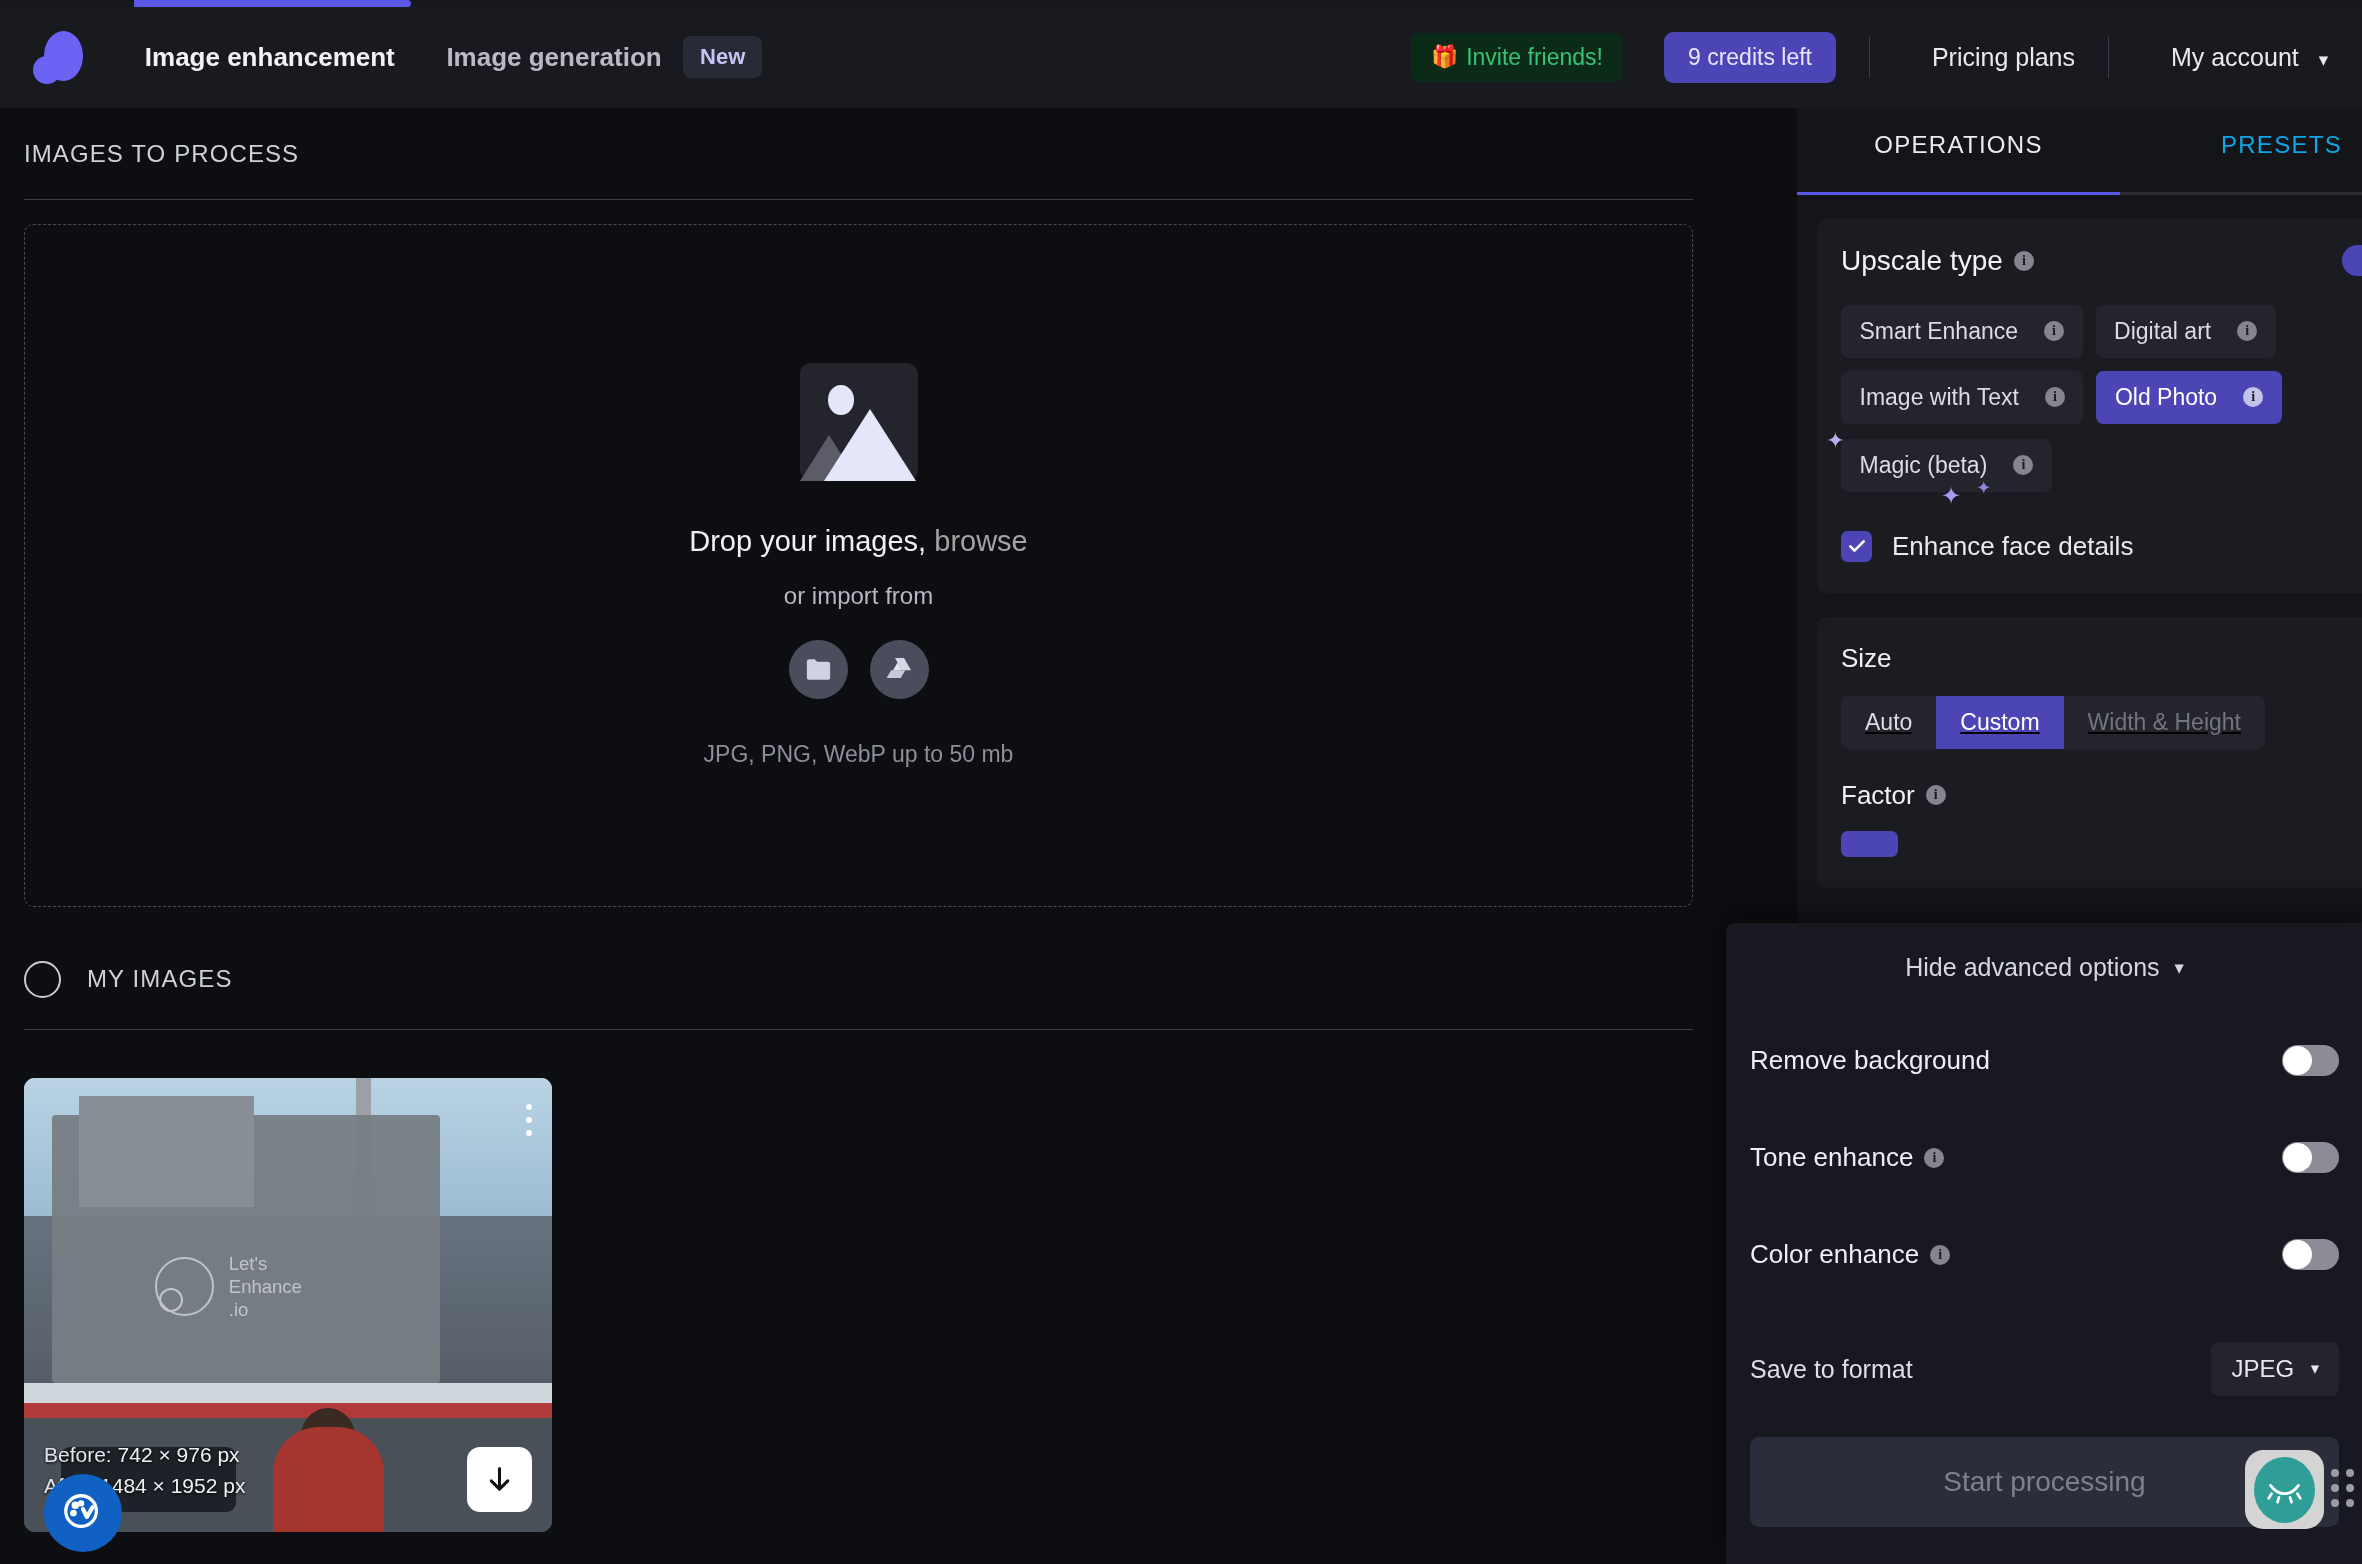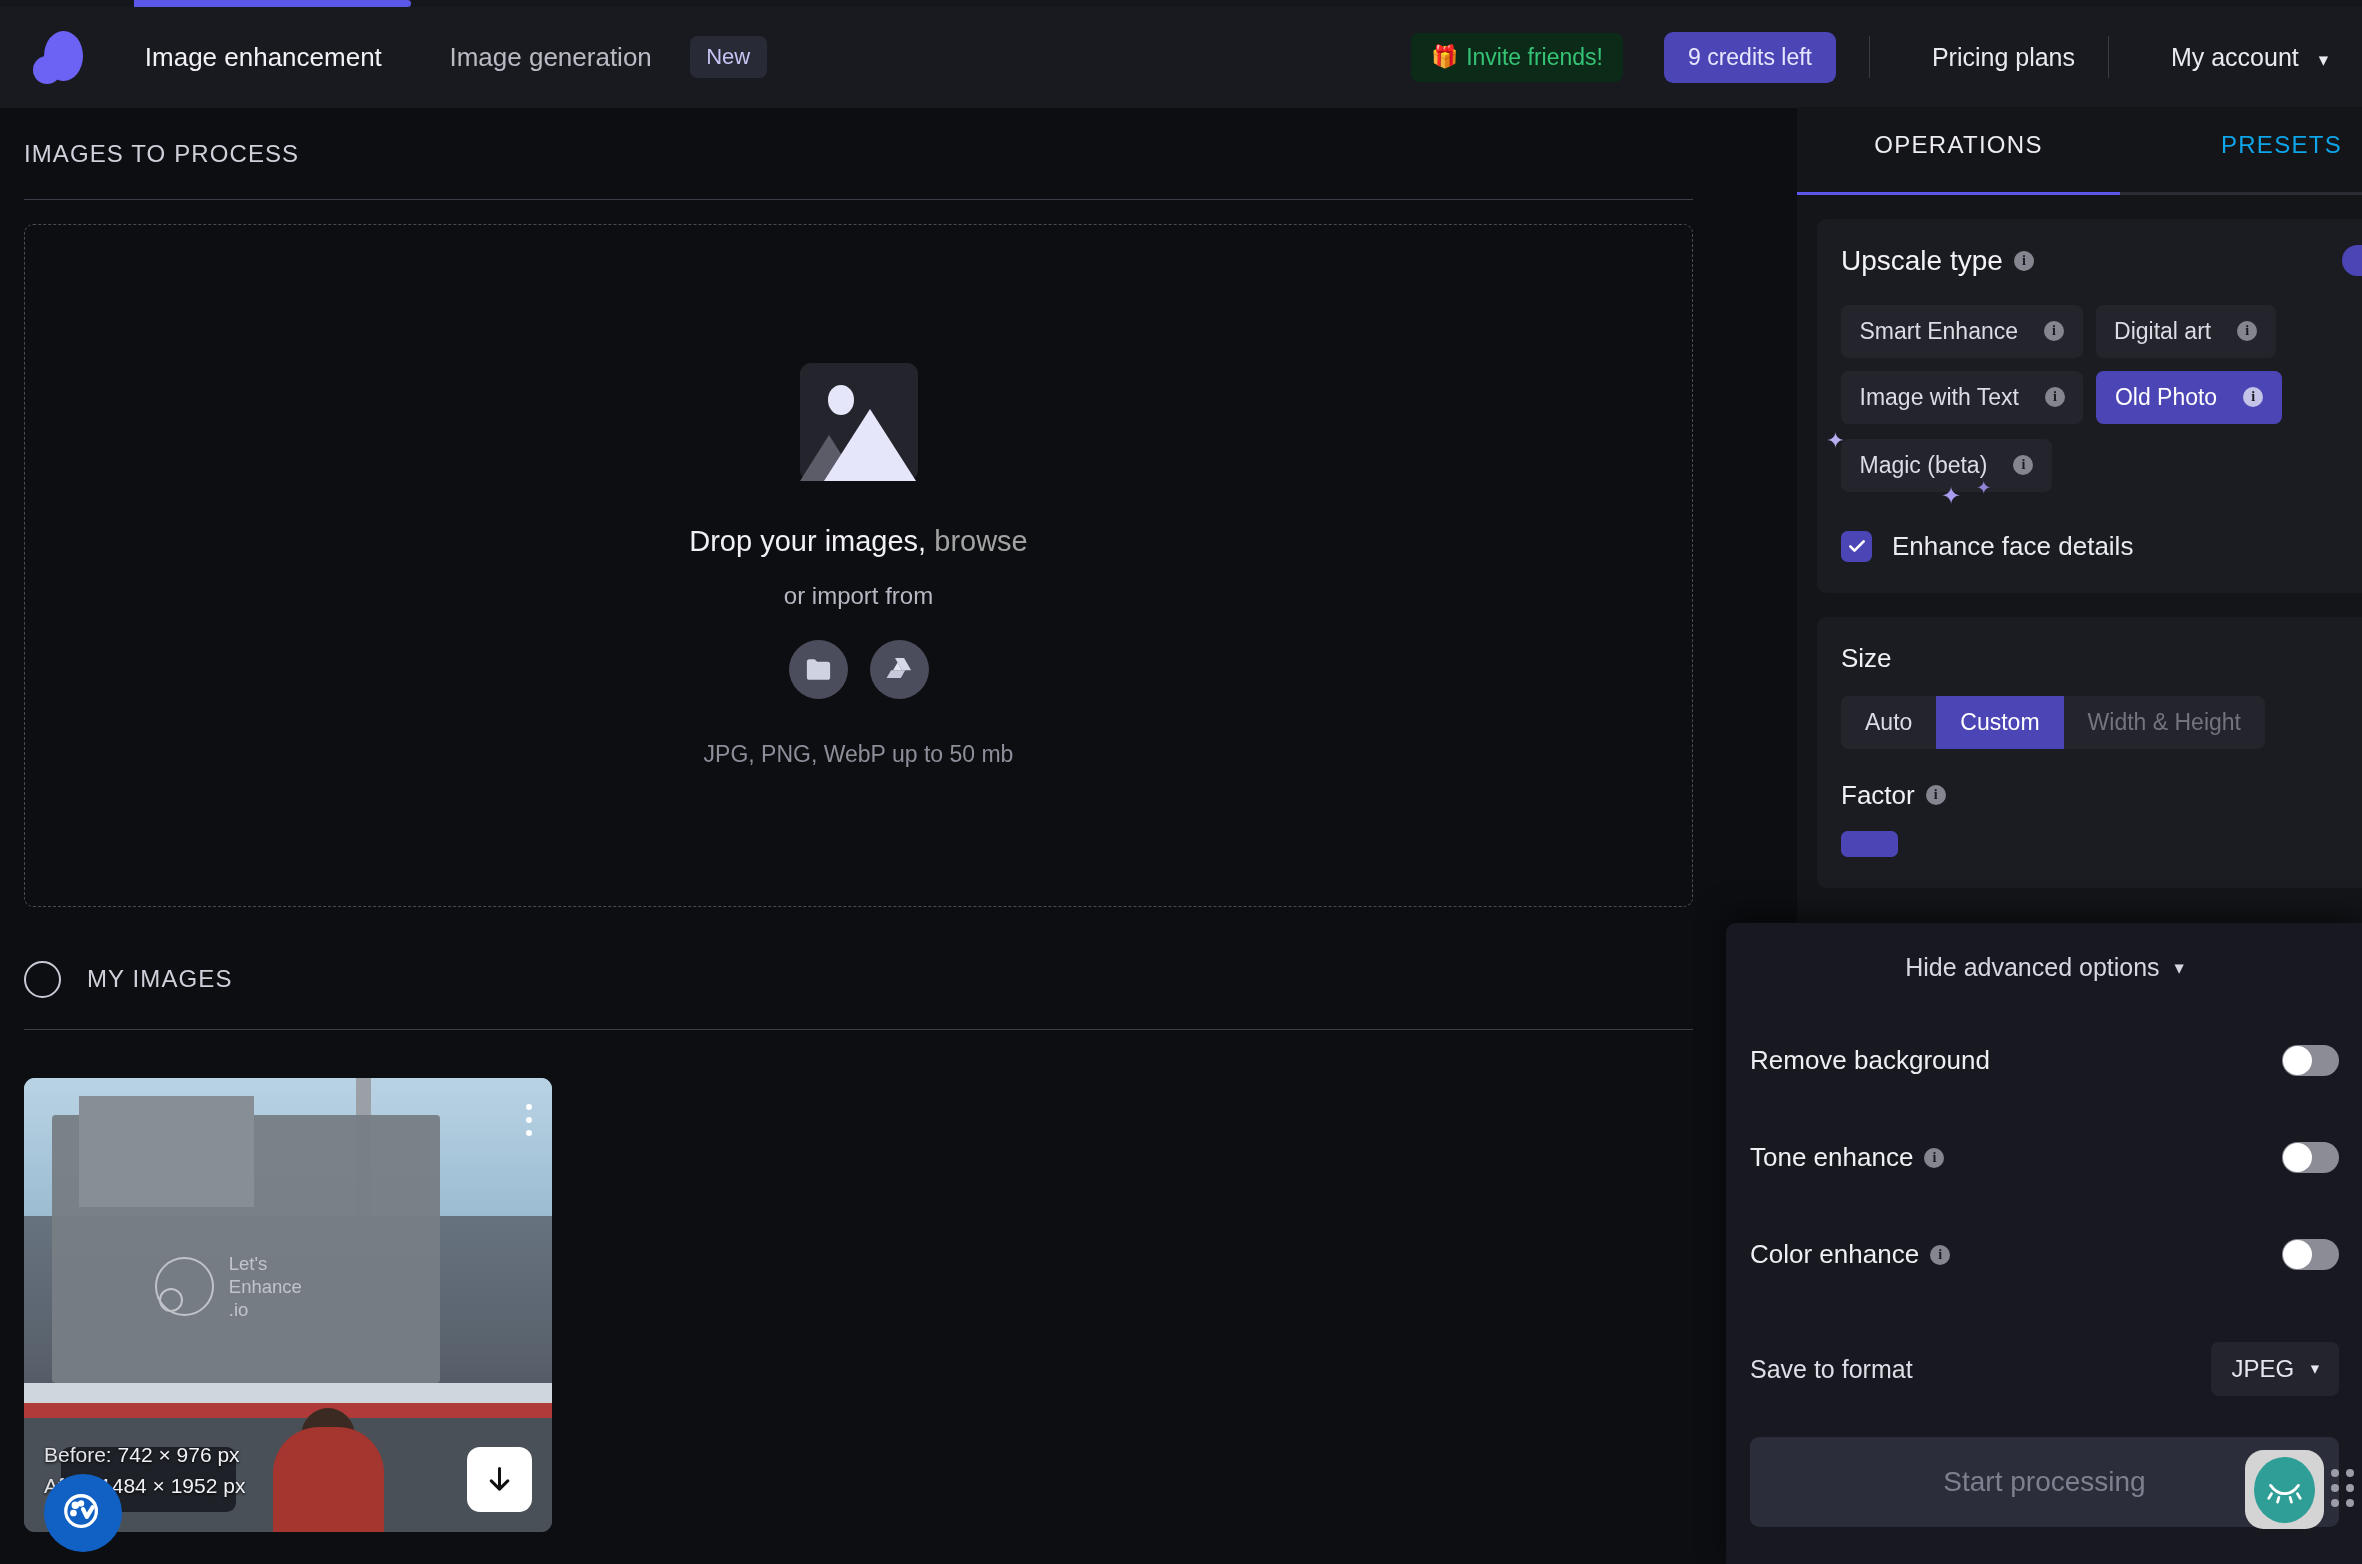--- a/index.html
+++ b/index.html
@@ -17,21 +17,21 @@
 
   
   .header {
     position: absolute; top: 6.5px; left: 0; width: 2363px; height: 101px;
     background: #191a20; display: flex; align-items: center;
   }
   .logo { margin-left: 31px; width: 55px; height: 55px; position: relative; }
   .logo .big { position: absolute; left: 13px; top: 1.8px; width: 39px; height: 50px; border-radius: 50%; background: #6c63f5; }
   .logo .small { position: absolute; left: 1.8px; top: 26px; width: 28px; height: 28px; border-radius: 50%; background: #6c63f5; }
 
-  .navlinks { display: flex; align-items: center; margin-left: 57px; gap: 16px; }
+  .navlinks { display: flex; align-items: center; margin-left: 57px; gap: 0; font-weight: bold; }
   .navlink { font-size: 26px; color: #f2f2f6; padding: 0 1.8px; cursor: pointer; white-space: nowrap; }
   .navlink.dim { color: #b9bac4; margin-left: 48px; }
   .newbadge {
     margin-left: 20px; background: #282a35; color: #c5c4f5;
     font-size: 22px; padding: 8.3px 16.6px; border-radius: 7.4px;
   }
 
   .header-right { margin-left: auto; display: flex; align-items: center; margin-right: 35px; }
   .invite {
     background: #0c2a18; color: #35c476; font-size: 23px;
@@ -144,21 +144,21 @@
   .spark.s2 { left: 100px; bottom: -18.5px; font-size: 24px; color: #a99cf0; }
   .spark.s3 { left: 135px; bottom: -7.4px; font-size: 18.5px; color: #8e85d6; }
 
   .checkrow { display: flex; align-items: center; gap: 20px; margin-top: 39px; }
   .cbox { width: 31px; height: 31px; border-radius: 6.5px; background: #4b45b5; display: flex;
     align-items: center; justify-content: center; cursor: pointer; }
   .cbox svg { width: 20px; height: 20px; }
   .clabel { font-size: 26px; color: #eaeaf0; }
 
   .sec-label { font-size: 26px; color: #f0f0f5; display: flex; align-items: center; gap: 11px; }
-  .seg { display: inline-flex; background: #23242c; border-radius: 7.4px; overflow: hidden; margin-top: 22px; }
+  .seg { display: inline-flex; background: #23242c; border-radius: 7.4px; overflow: hidden; margin-top: 22px; text-decoration: underline; }
   .seg div { font-size: 23px; padding: 13px 24px; color: #dcdce4; cursor: pointer; }
   .seg div.on { background: #4b45b5; color: #fff; }
   .seg div.dis { color: #73747f; }
 
   .factor-row { margin-top: 31px; }
   .factor-chip { margin-top: 20px; width: 57px; height: 26px; background: #4b45b5; border-radius: 6.5px; }
 
   
   .adv {
     position: absolute; left: 1726px; top: 923px; width: 637px; height: 641px;

